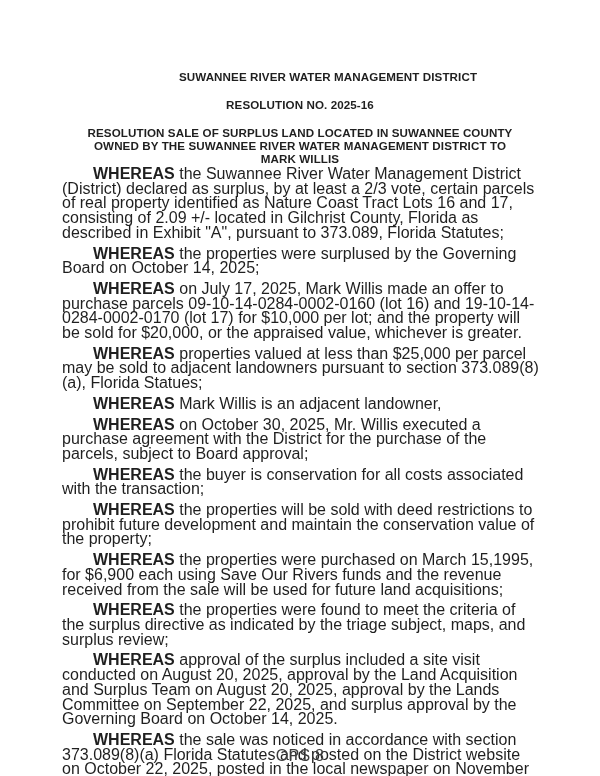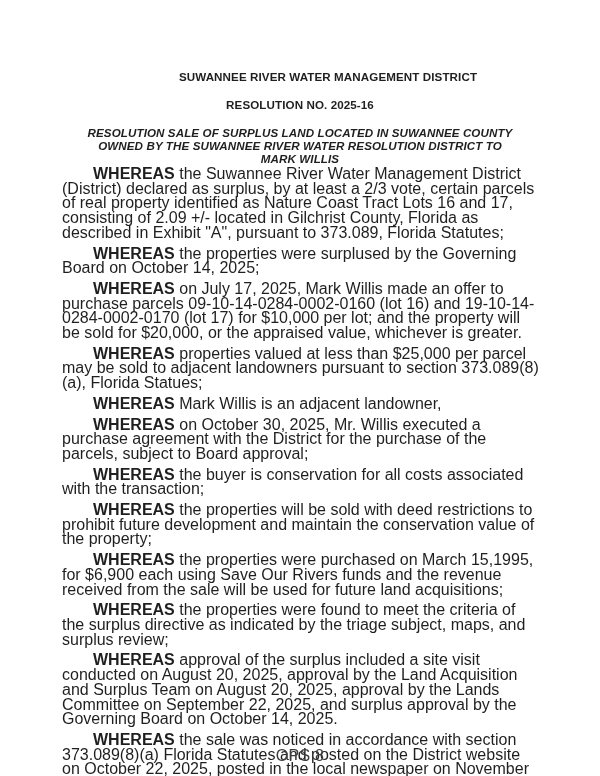--- a/index.html
+++ b/index.html
@@ -40,21 +40,20 @@
   .doc-title {
     position: absolute;
     top: 126px;
     left: 0;
     width: 100%;
     text-align: center;
     font-weight: bold;
     font-size: 11.6px;
     line-height: 13.2px;
     letter-spacing: 0.1px;
-    font-style: italic;
   }
   .body-text {
     position: absolute;
     top: 167px;
     left: 62px;
     width: 478px;
     font-size: 16px;
     line-height: 14.7px;
     text-align: left;
   }
@@ -84,21 +83,21 @@
 <body>
 
 <div class="page">
 
   <div class="org-title">SUWANNEE RIVER WATER MANAGEMENT DISTRICT</div>
 
   <div class="resolution-no">RESOLUTION NO. 2025-16</div>
 
   <div class="doc-title">
     <div>RESOLUTION SALE OF SURPLUS LAND LOCATED IN SUWANNEE COUNTY</div>
-    <div>OWNED BY THE SUWANNEE RIVER WATER RESOLUTION DISTRICT TO</div>
+    <div>OWNED BY THE SUWANNEE RIVER WATER MANAGEMENT DISTRICT TO</div>
     <div>MARK WILLIS</div>
   </div>
 
   <div class="body-text">
     <p><span class="lead">WHEREAS</span><span> the Suwannee River Water Management District (District) declared as surplus, by at least a 2/3 vote, certain parcels of real property identified as Nature Coast Tract Lots 16 and 17, consisting of 2.09 +/- located in Gilchrist County, Florida as described in Exhibit "A", pursuant to 373.089, Florida Statutes;</span></p>
     <p><span class="lead">WHEREAS</span><span> the properties were surplused by the Governing Board on October 14, 2025;</span></p>
     <p><span class="lead">WHEREAS</span><span> on July 17, 2025, Mark Willis made an offer to purchase parcels 09-10-14-0284-0002-0160 (lot 16) and 19-10-14-0284-0002-0170 (lot 17) for $10,000 per lot; and the property will be sold for $20,000, or the appraised value, whichever is greater.</span></p>
     <p><span class="lead">WHEREAS</span><span> properties valued at less than $25,000 per parcel may be sold to adjacent landowners pursuant to section 373.089(8)(a), Florida Statues;</span></p>
     <p><span class="lead">WHEREAS</span><span> Mark Willis is an adjacent landowner,</span></p>
     <p><span class="lead">WHEREAS</span><span> on October 30, 2025, Mr. Willis executed a purchase agreement with the District for the purchase of the parcels, subject to Board approval;</span></p>

